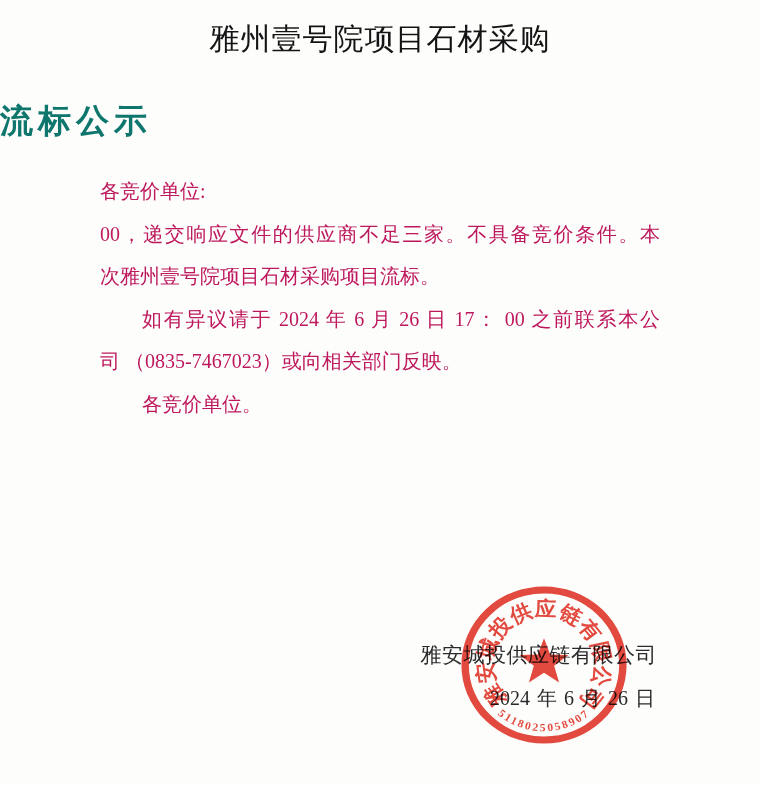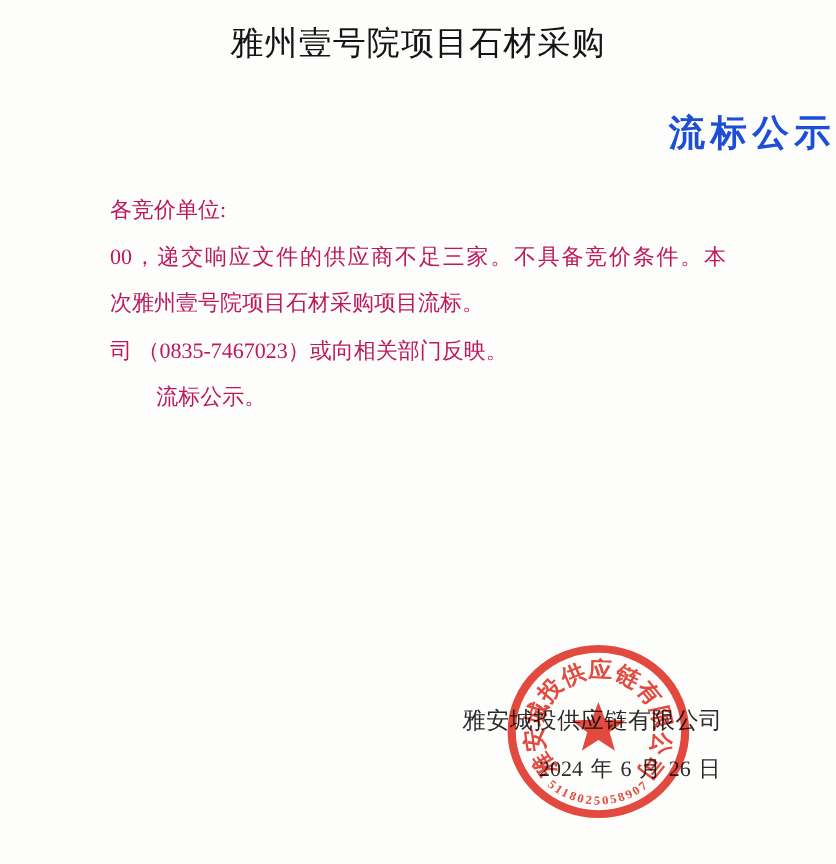--- a/index.html
+++ b/index.html
@@ -20,25 +20,25 @@
     text-align: center;
     font-size: 30px;
     font-weight: 400;
     letter-spacing: 1px;
     color: #141414;
   }
   .doc-subtitle {
     position: absolute;
     top: 99px; left: 0; right: 0;
     margin: 0;
-    text-align: right;
+    text-align: left;
     font-size: 33px;
     font-weight: 700;
     letter-spacing: 5px;
-    color: #1d4ed8;
+    color: #0f766e;
   }
   .body-text {
     position: absolute;
     left: 100px;
     top: 170px;
     width: 560px;
     font-size: 20px;
     line-height: 42.5px;
     color: #be185d;
   }
@@ -88,22 +88,23 @@
 <div class="page">
 
   <h1 class="doc-title">雅州壹号院项目石材采购</h1>
 
   <h2 class="doc-subtitle">流标公示</h2>
 
   <div class="body-text">
     <div class="body-line">各竞价单位:</div>
     <div class="body-line j">00，递交响应文件的供应商不足三家。不具备竞价条件。本</div>
     <div class="body-line">次雅州壹号院项目石材采购项目流标。</div>
+    <div class="body-line ind j">如有异议请于 2024 年 6 月 26 日 17： 00 之前联系本公</div>
     <div class="body-line">司 （0835-7467023）或向相关部门反映。</div>
-    <div class="body-line ind">流标公示。</div>
+    <div class="body-line ind">各竞价单位。</div>
   </div>
 
   <div class="sig-company">雅安城投供应链有限公司</div>
 
   <div class="sig-date">2024 年 6 月 26 日</div>
 
   <svg class="stamp" viewBox="0 0 200 200" preserveAspectRatio="none" aria-hidden="true">
     <defs>
       <path id="arcTop" d="M 56.2 143.8 A 62 62 0 1 1 143.8 143.8" fill="none"></path>
       <path id="arcBottom" d="M 27.3 142 A 84 84 0 0 0 172.7 142" fill="none"></path>

